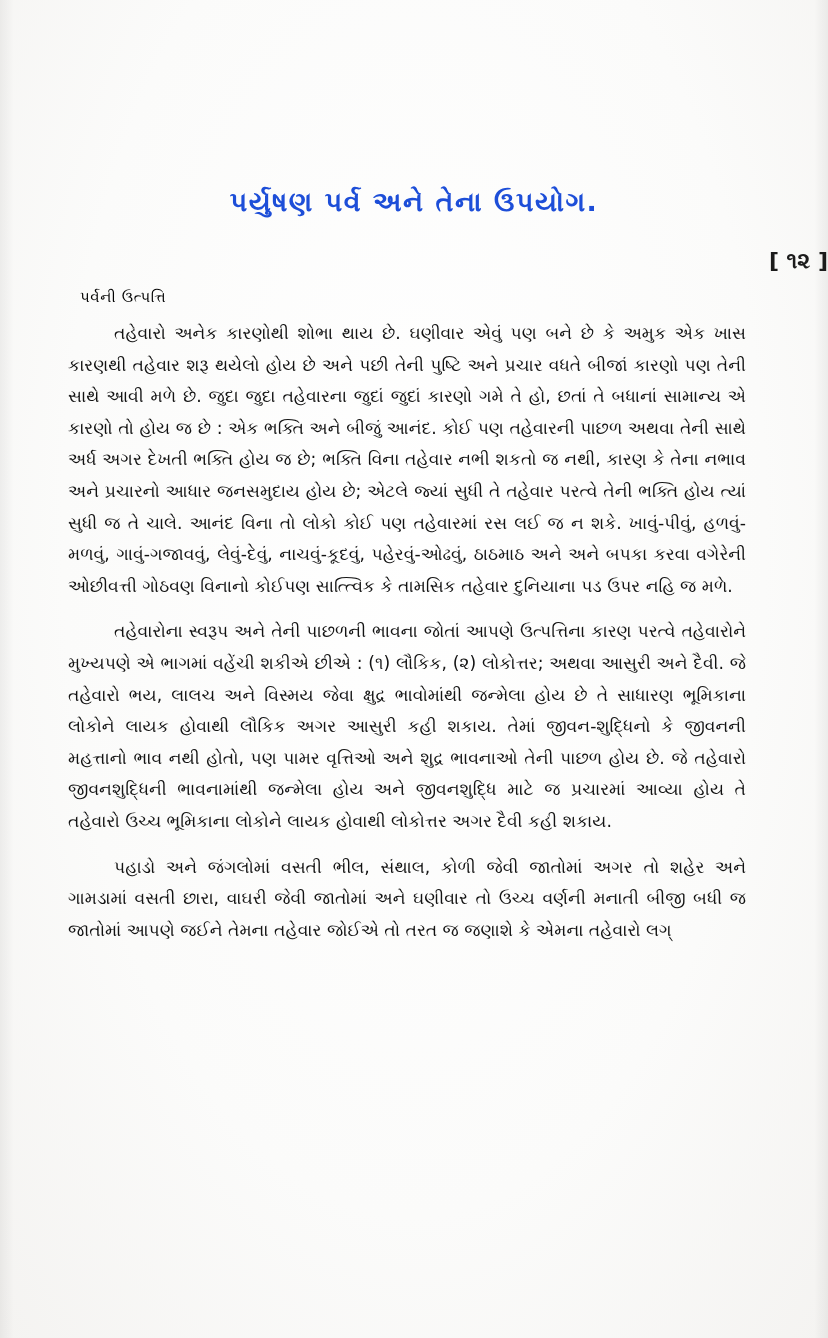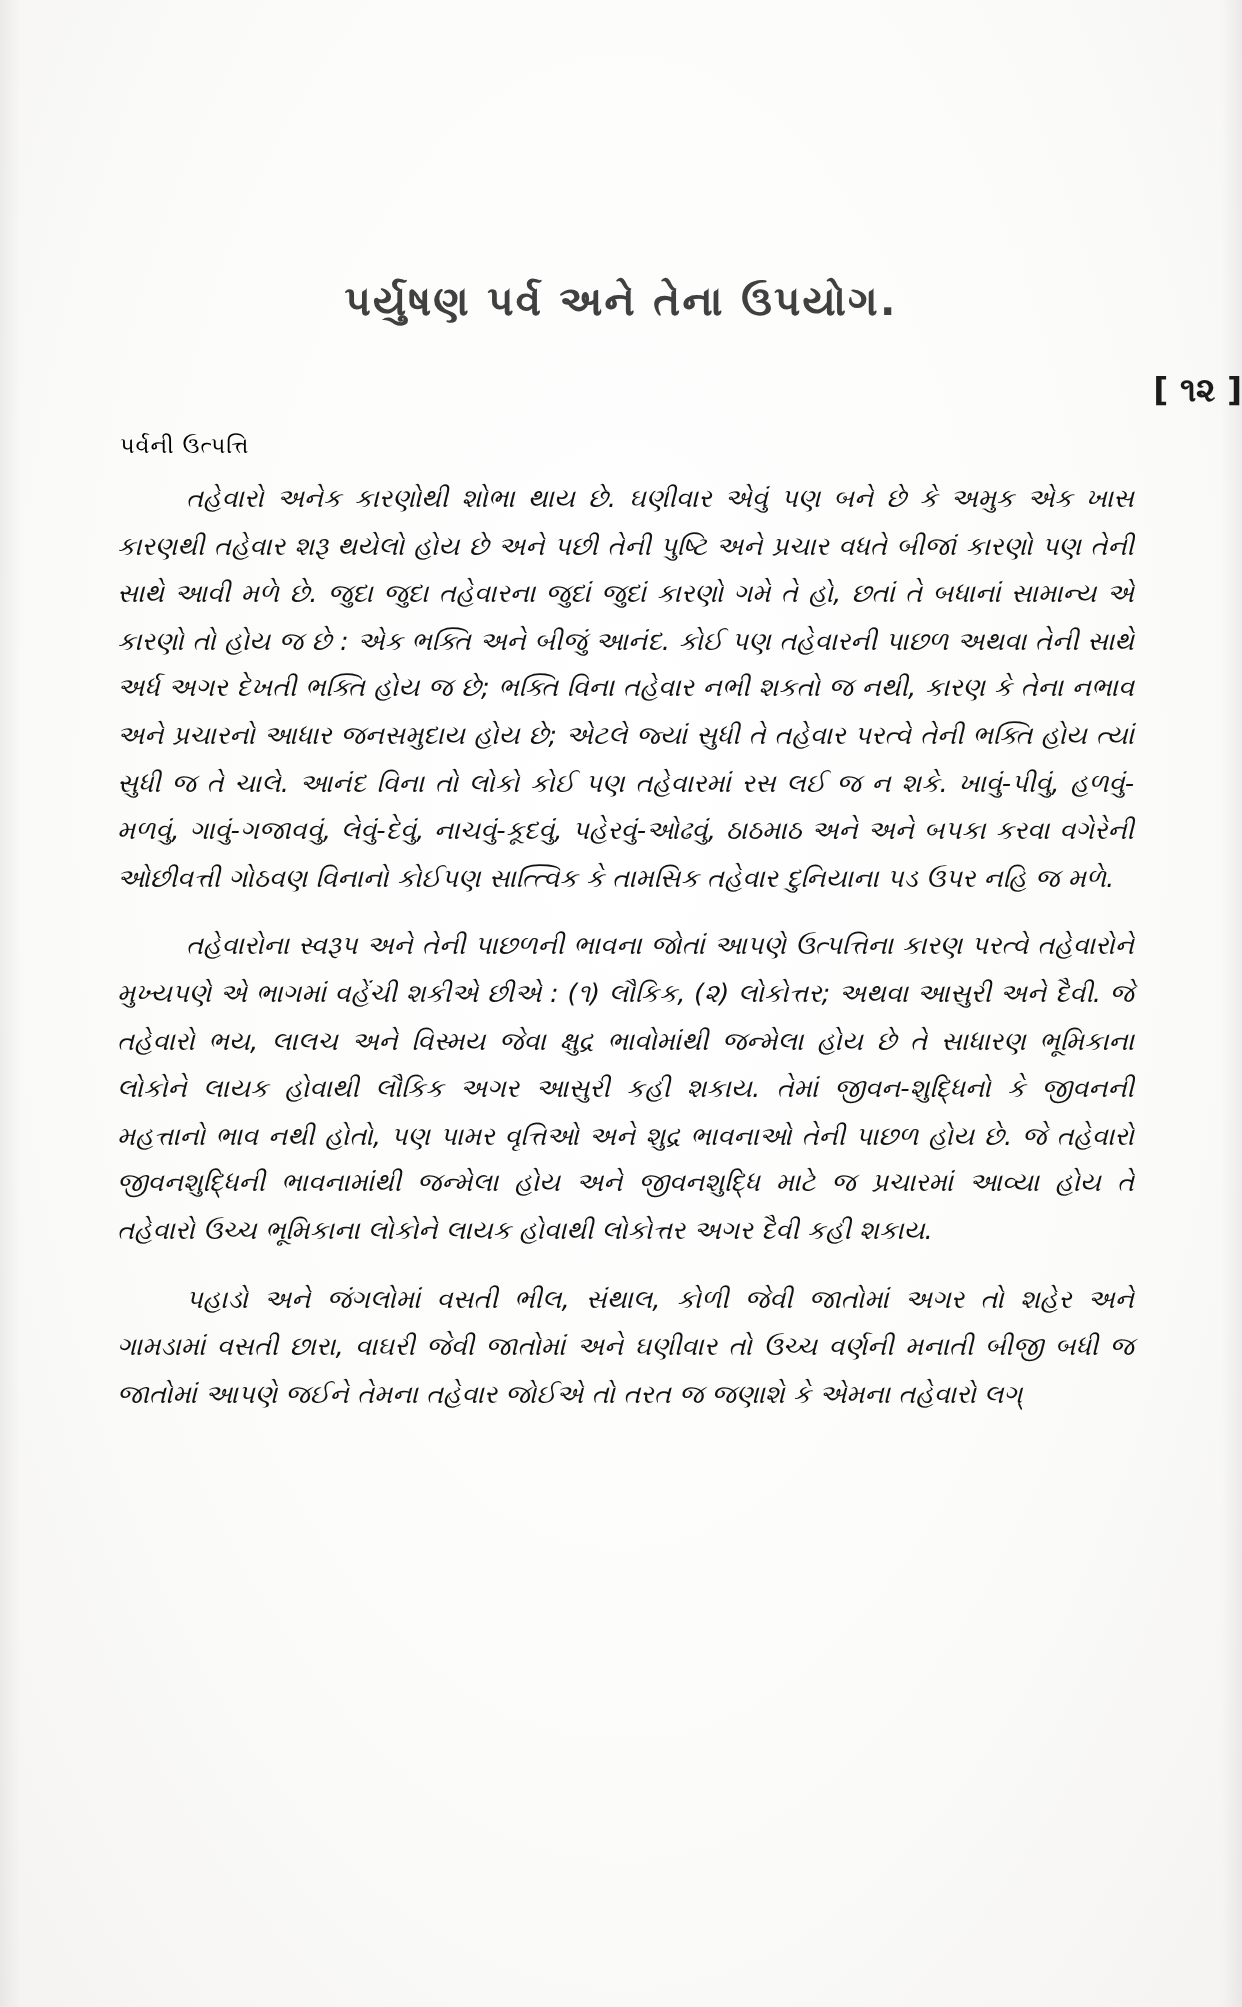--- a/index.html
+++ b/index.html
@@ -34,21 +34,21 @@
   }
   .doc-title {
     position: absolute;
     left: 0;
     right: 0;
     top: 186px;
     text-align: center;
     font-family: "DejaVu Sans", sans-serif;
     font-size: 27px;
     letter-spacing: 1.5px;
-    color: #404040;
+    color: #1d4ed8;
     font-weight: 700;
   }
   .page-number {
     position: absolute;
     left: 0;
     right: 0;
     top: 248px;
     text-align: right;
     font-family: "DejaVu Sans", sans-serif;
     font-size: 22px;
@@ -60,30 +60,29 @@
     left: 80px;
     top: 288px;
     font-family: "DejaVu Sans", sans-serif;
     font-size: 15px;
     color: #000000;
     font-weight: 400;
     letter-spacing: 0.6px;
   }
   .body-text {
     position: absolute;
-    left: 78px;
+    left: 68px;
     top: 318px;
     width: 678px;
     font-family: "DejaVu Sans", sans-serif;
     font-size: 17.2px;
     line-height: 31.6px;
     color: #121212;
     text-align: justify;
     text-justify: inter-word;
-    font-style: italic;
   }
   .body-text p {
     margin: 0 0 0 0;
     text-indent: 46px;
   }
   .body-text p + p {
     margin-top: 14px;
   }
   .footer {
     position: absolute;

